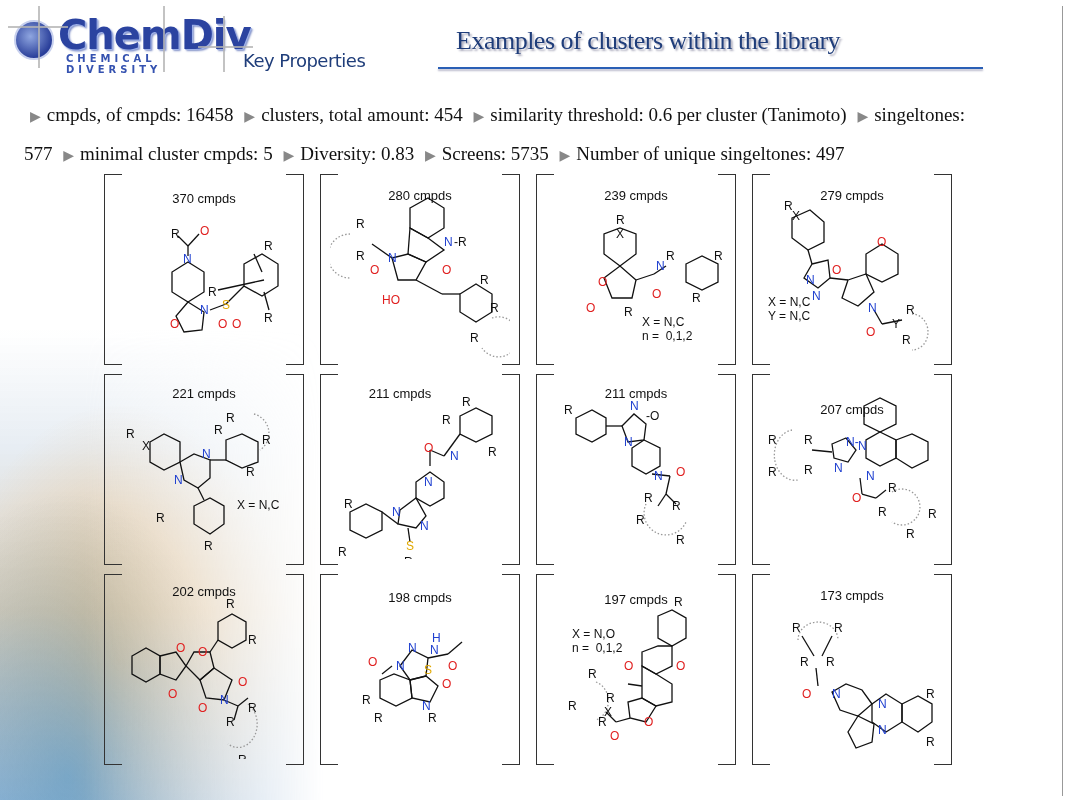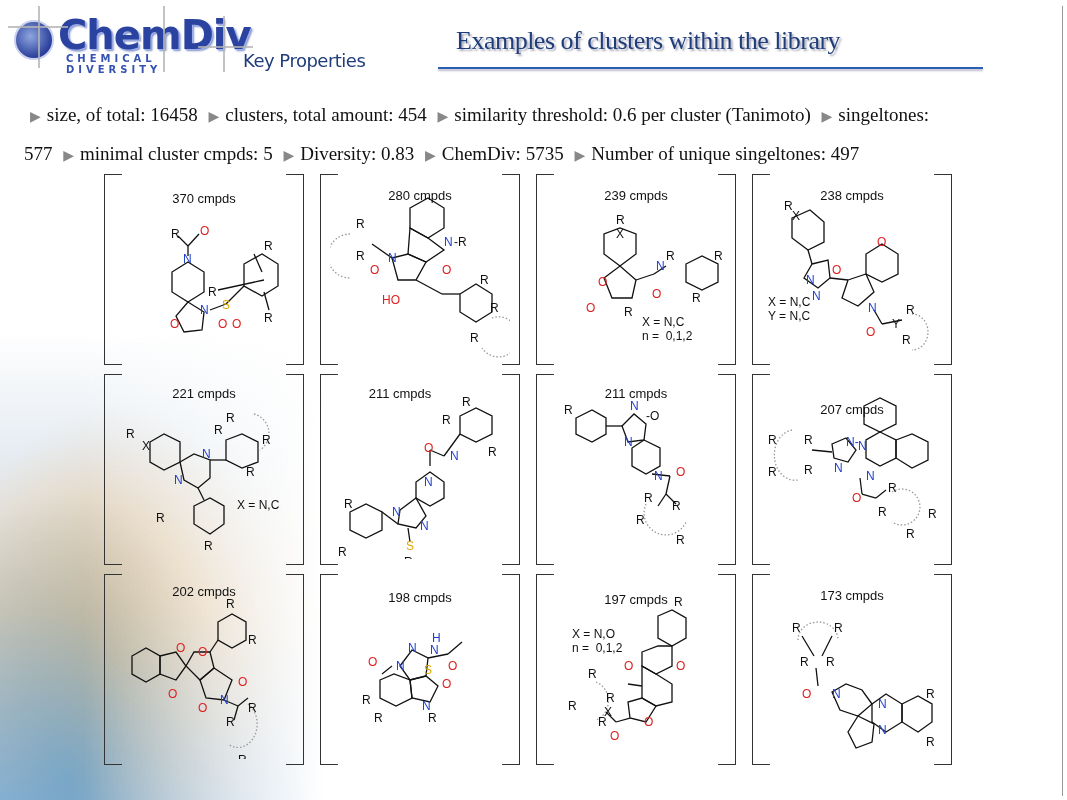--- a/index.html
+++ b/index.html
@@ -51,27 +51,27 @@
   <div class="sparkle" style="left:215px;top:10px;width:2px;height:56px;"></div>
   <div class="sparkle" style="left:190px;top:40px;width:55px;height:2px;"></div>
 </div>
 
 <div class="title-main">Examples of clusters within the library</div>
 <div class="title-rule"></div>
 <div class="subtitle">Key Properties</div>
 <div class="right-rule"></div>
 
 <div class="props">
-  <span class="bullet first">▶</span><span>size, of total:</span> <span>16458</span>
+  <span class="bullet first">▶</span><span>cmpds, of cmpds:</span> <span>16458</span>
   <span class="bullet">▶</span><span>clusters, total amount:</span> <span>454</span>
   <span class="bullet">▶</span><span>similarity threshold:</span> <span>0.6 per cluster (Tanimoto)</span>
   <span class="bullet">▶</span><span>singeltones:</span><br><span>577</span>
   <span class="bullet">▶</span><span>minimal cluster cmpds:</span> <span>5</span>
   <span class="bullet">▶</span><span>Diversity:</span> <span>0.83</span>
-  <span class="bullet">▶</span><span>ChemDiv:</span> <span>5735</span>
+  <span class="bullet">▶</span><span>Screens:</span> <span>5735</span>
   <span class="bullet">▶</span><span>Number of unique singeltones:</span> <span>497</span>
 </div>
 
 <div class="grid">
 
   <div class="card" style="left:0;top:0;">
     <div class="br-l"></div>
       <div class="br-r"></div>
     <div class="label">370 cmpds</div>
     <svg viewBox="0 0 180 165">
@@ -155,21 +155,21 @@
         <text x="168" y="66" fill="#111">R</text>
         <text x="146" y="108" fill="#111">R</text>
     </svg>
     <div class="note" style="left:110px;top:145px;">X = N,C
 n =  0,1,2</div>
   </div>
 
   <div class="card" style="left:648px;top:0;">
     <div class="br-l"></div>
       <div class="br-r"></div>
-    <div class="label" style="top:6px;">238 cmpds</div>
+    <div class="label" style="top:6px;">279 cmpds</div>
     <svg viewBox="0 0 180 165">
       <g stroke="#111" stroke-width="1.3" fill="none">
         <polygon points="30,24 48,16 62,28 62,48 46,56 30,44"></polygon>
         <line x1="46" y1="56" x2="50" y2="70"></line>
         <polygon points="50,70 66,66 68,84 56,94 42,84"></polygon>
         <line x1="68" y1="84" x2="86" y2="86"></line>
         <polygon points="86,86 104,80 112,98 96,112 80,104"></polygon>
         <polygon points="104,80 104,60 120,50 136,60 136,80 120,88"></polygon>
         <line x1="112" y1="116" x2="120" y2="130"></line>
           <line x1="120" y1="130" x2="140" y2="126"></line>

